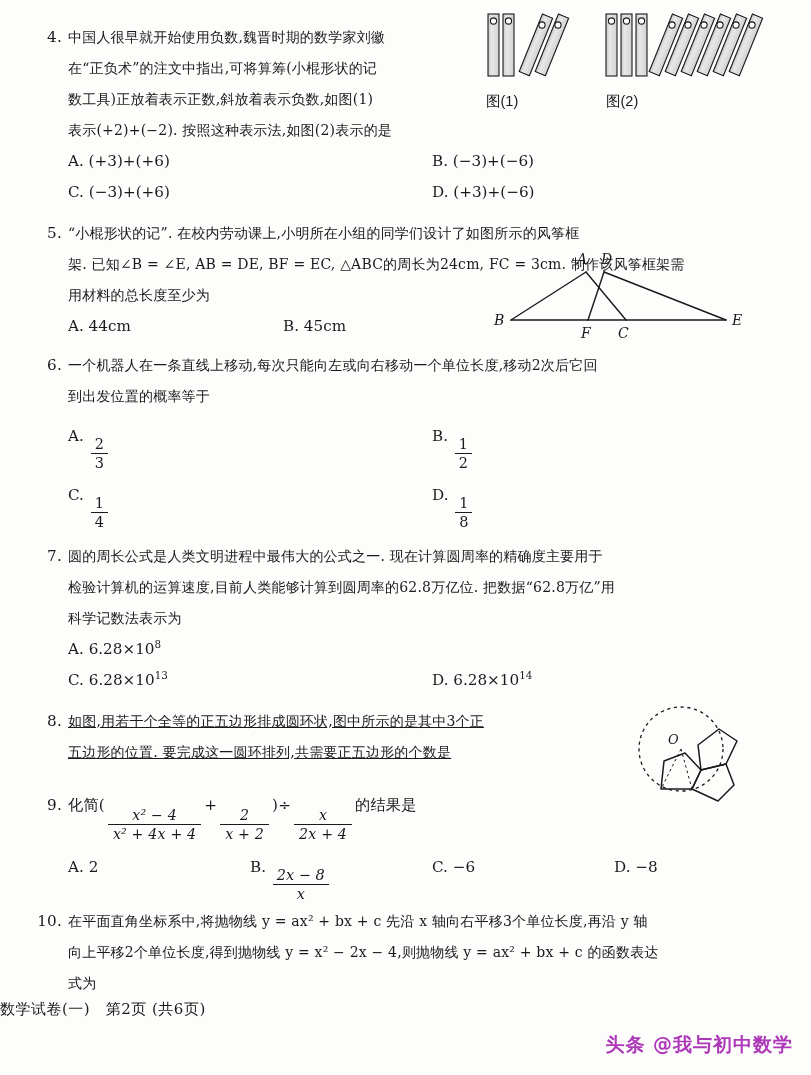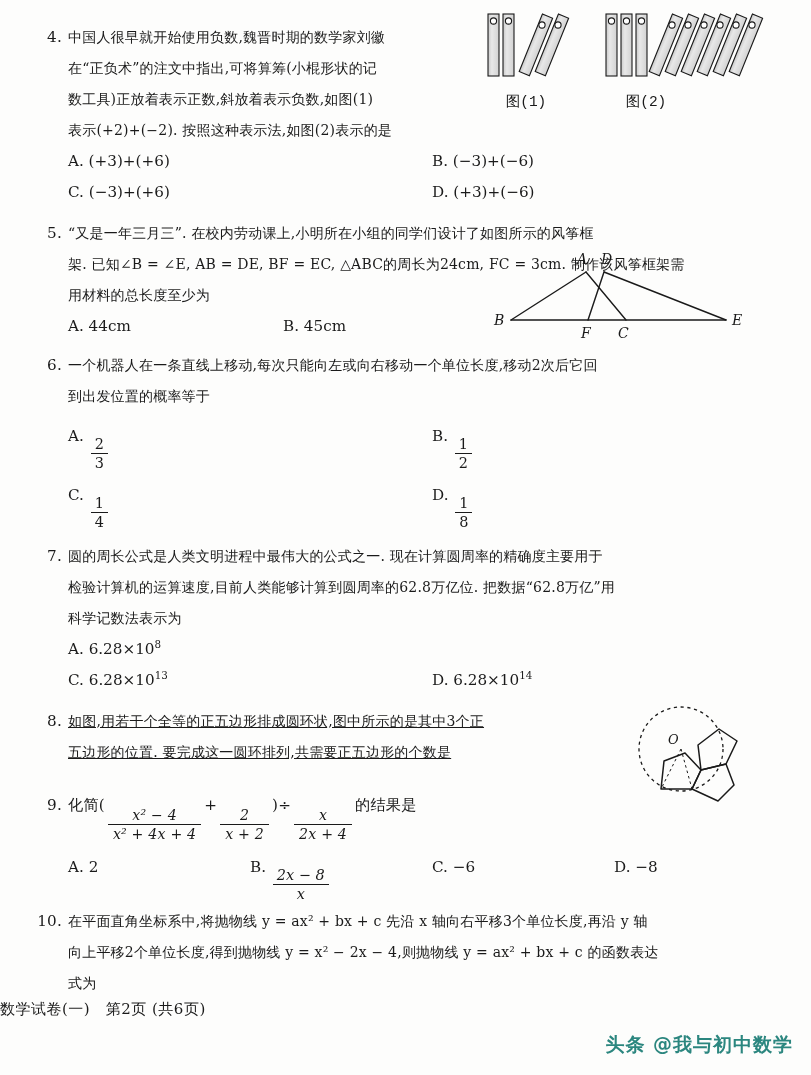--- a/index.html
+++ b/index.html
@@ -101,42 +101,42 @@
     line-height: 1.15;
   }
   .bigfrac .num { border-bottom: 1px solid #1a1a1a; padding: 0 5px 1px 5px; }
   .bigfrac .den { padding: 1px 5px 0 5px; }
 
   
   .fig {
     position: absolute;
   }
   .figcap {
-    text-align: center;
+    text-align: left;
     font-size: 14.5px;
-    font-family: Liberation Mono, monospace;
+    font-family: Liberation Sans, sans-serif;
   }
 
   
   .footer {
     position: absolute;
     left: 0;
     right: 0;
     top: 1000px;
     text-align: left;
     font-size: 15px;
     letter-spacing: 0.5px;
   }
   .watermark {
     position: absolute;
     right: 18px;
     top: 1032px;
     font-size: 19px;
     font-weight: bold;
-    color: #0f766e;
+    color: #a21caf;
     font-family: "DejaVu Sans", "Liberation Sans", sans-serif;
     letter-spacing: 1px;
     opacity: 0.88;
   }
 </style>
 </head>
 <body>
 
 <div class="page">
 <div class="content">
@@ -228,21 +228,21 @@
       </svg>
       <div style="position:absolute; left:20px; top:84px; width:80px;" class="figcap">图(1)</div>
       <div style="position:absolute; left:140px; top:84px; width:80px;" class="figcap">图(2)</div>
     </div>
   </div>
 
   <div class="q" style="margin-top:10px;">
     <div class="qline">
       <div class="qnum">5.</div>
       <div class="qbody">
-        <div class="tline">“又是一年三月三”. 在校内劳动课上,小明所在小组的同学们设计了如图所示的风筝框</div>
+        <div class="tline">“小棍形状的记”. 在校内劳动课上,小明所在小组的同学们设计了如图所示的风筝框</div>
         <div class="tline">架. 已知∠B = ∠E, AB = DE, BF = EC, △ABC的周长为24cm, FC = 3cm. 制作该风筝框架需</div>
         <div class="tline">用材料的总长度至少为</div>
       </div>
     </div>
     <div class="opts" style="width:430px;">
       <div class="optrow">
         <div>A. 44cm</div>
         <div>B. 45cm</div>
       </div>
     </div>

